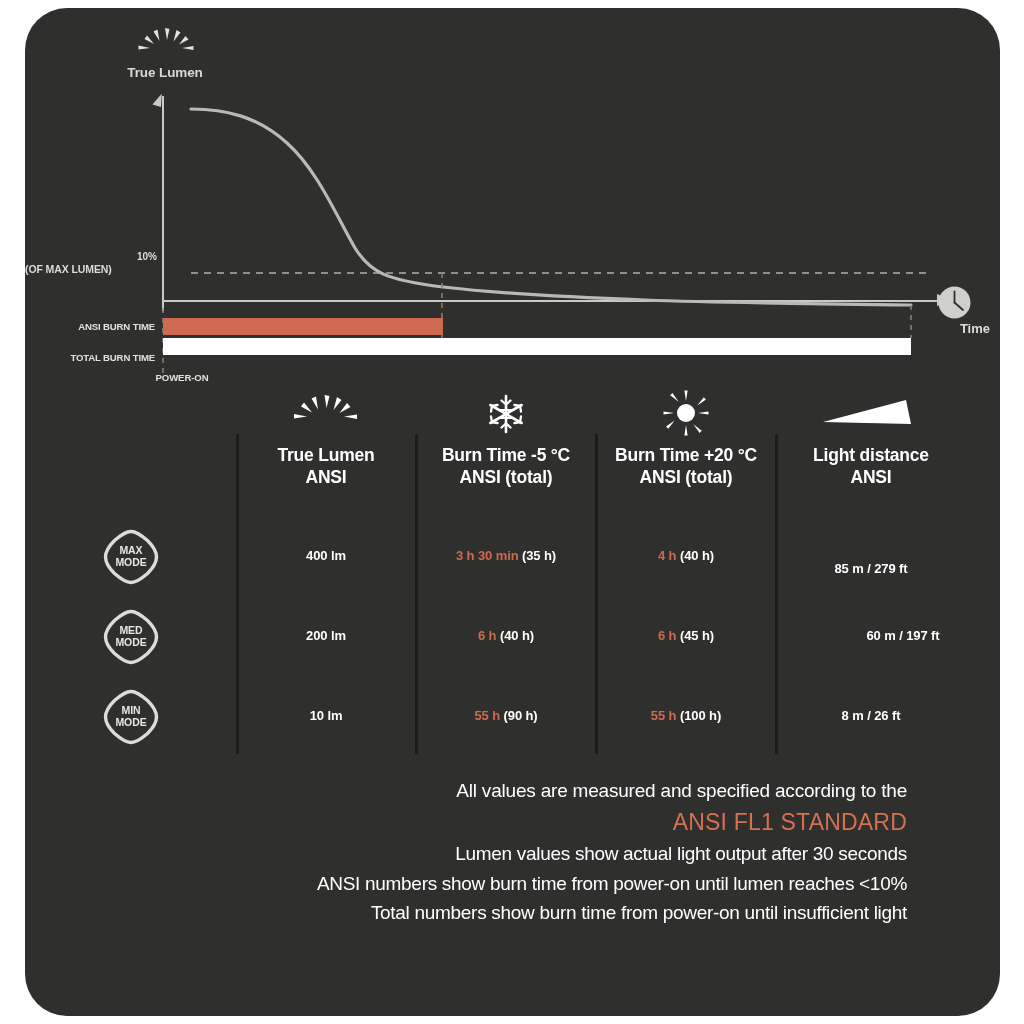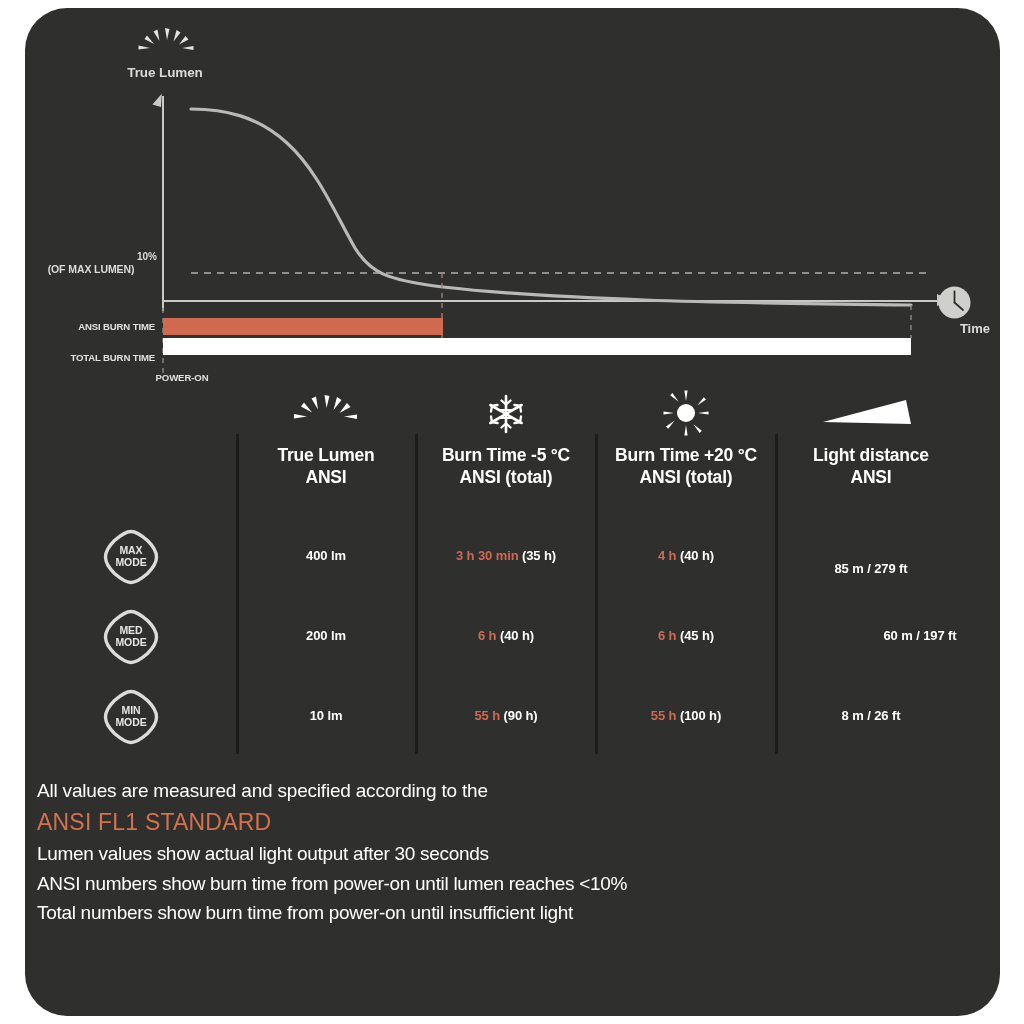--- a/index.html
+++ b/index.html
@@ -92,21 +92,21 @@
     left: 0px; top: 243px;
     width: 132px;
   }
   #tenpct-main {
     text-align: right;
     color: #dcdcda;
     font-size: 10px;
     font-weight: bold;
   }
   #tenpct-sub {
-    text-align: center;
+    text-align: left;
     color: #dcdcda;
     font-size: 10.5px;
     font-weight: bold;
     margin-top: 1px;
     letter-spacing: -0.1px;
   }
 
   .bar-label {
     position: absolute;
     width: 120px;
@@ -220,22 +220,21 @@
     letter-spacing: -0.1px;
     white-space: nowrap;
   }
   .cell .accent { color: #cf6a50; }
 
   
   #footer {
     position: absolute;
     left: 0; top: 770px;
     width: 882px;
-    text-align: left;
-    margin-left: 12px;
+    text-align: right;
   }
   .f-small {
     color: #ffffff;
     font-size: 19px;
     line-height: 1.42;
     letter-spacing: -0.2px;
   }
   .f-accent {
     color: #d4714f;
     font-size: 23px;
@@ -437,21 +436,21 @@
     </div>
     <div class="cell" style="left:216px; top:242px; width:170px;">200 lm</div>
     <div class="cell" style="left:386px; top:242px; width:190px;">
       <span class="accent">6 h</span>
       <span>(40 h)</span>
     </div>
     <div class="cell" style="left:576px; top:242px; width:170px;">
       <span class="accent">6 h</span>
       <span>(45 h)</span>
     </div>
-    <div class="cell" style="left:764px; top:242px; width:190px;padding-left:36px;">60 m / 197 ft</div>
+    <div class="cell" style="left:747px; top:242px; width:190px;padding-left:36px;">60 m / 197 ft</div>
 
     <div class="mode-badge" style="left:78px; top:303px;">
       <svg width="56" height="56" viewBox="0 0 56 56">
         <path d="M28 2.5 C33 2.5 37 5 44.5 11.5 C51.5 18.5 53.5 23 53.5 28 C53.5 33 51.5 37.5 44.5 44.5 C37 51 33 53.5 28 53.5 C23 53.5 19 51 11.5 44.5 C4.5 37.5 2.5 33 2.5 28 C2.5 23 4.5 18.5 11.5 11.5 C19 5 23 2.5 28 2.5 Z" fill="none" stroke="#dcdcda" stroke-width="3.4"></path>
       </svg>
       <div class="mode-badge-text">
         <span>MIN</span>
         <span>MODE</span>
       </div>
     </div>

